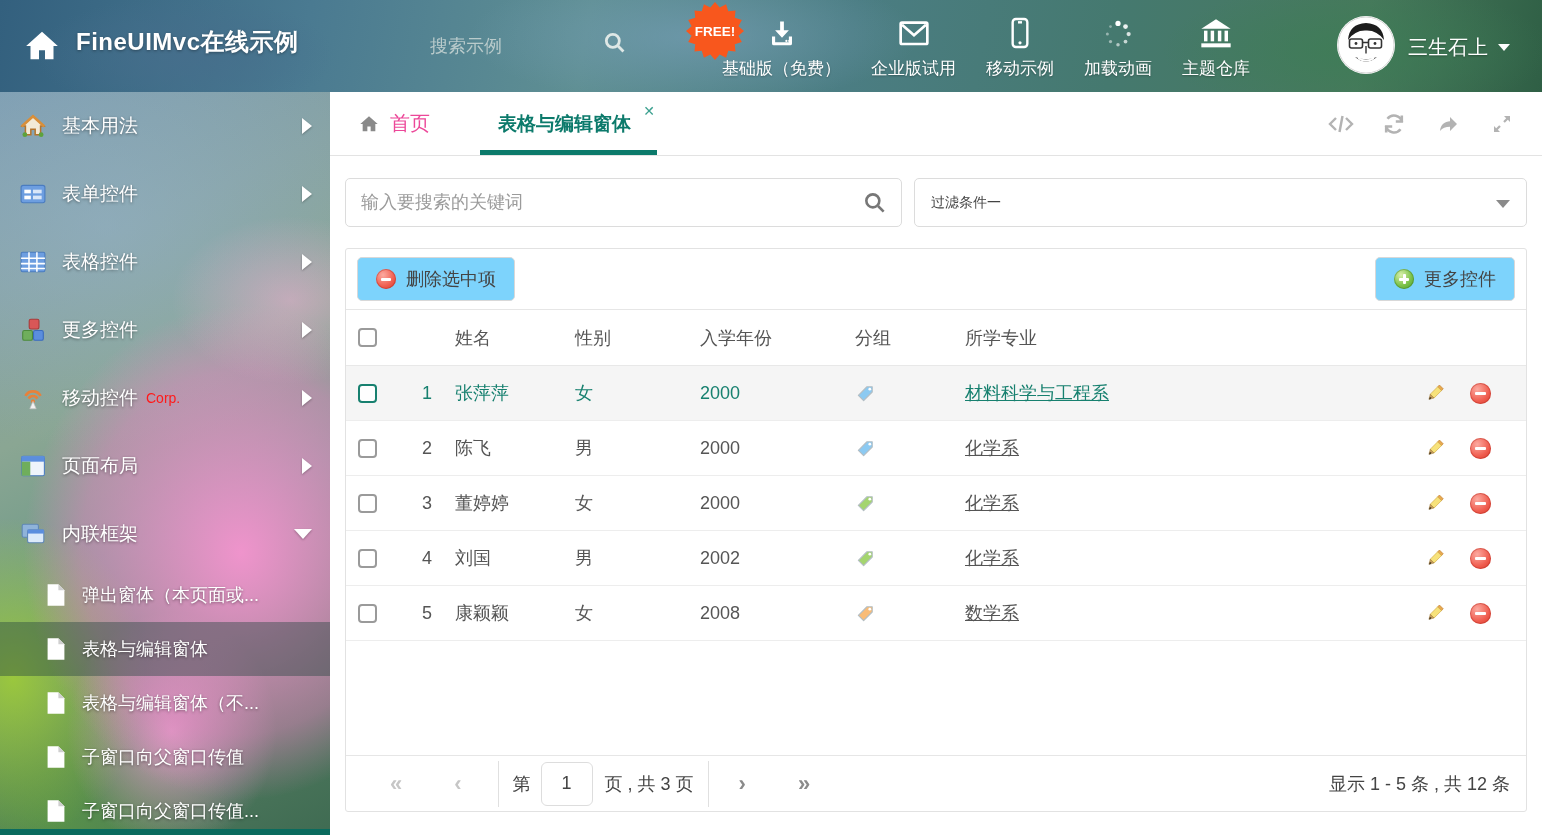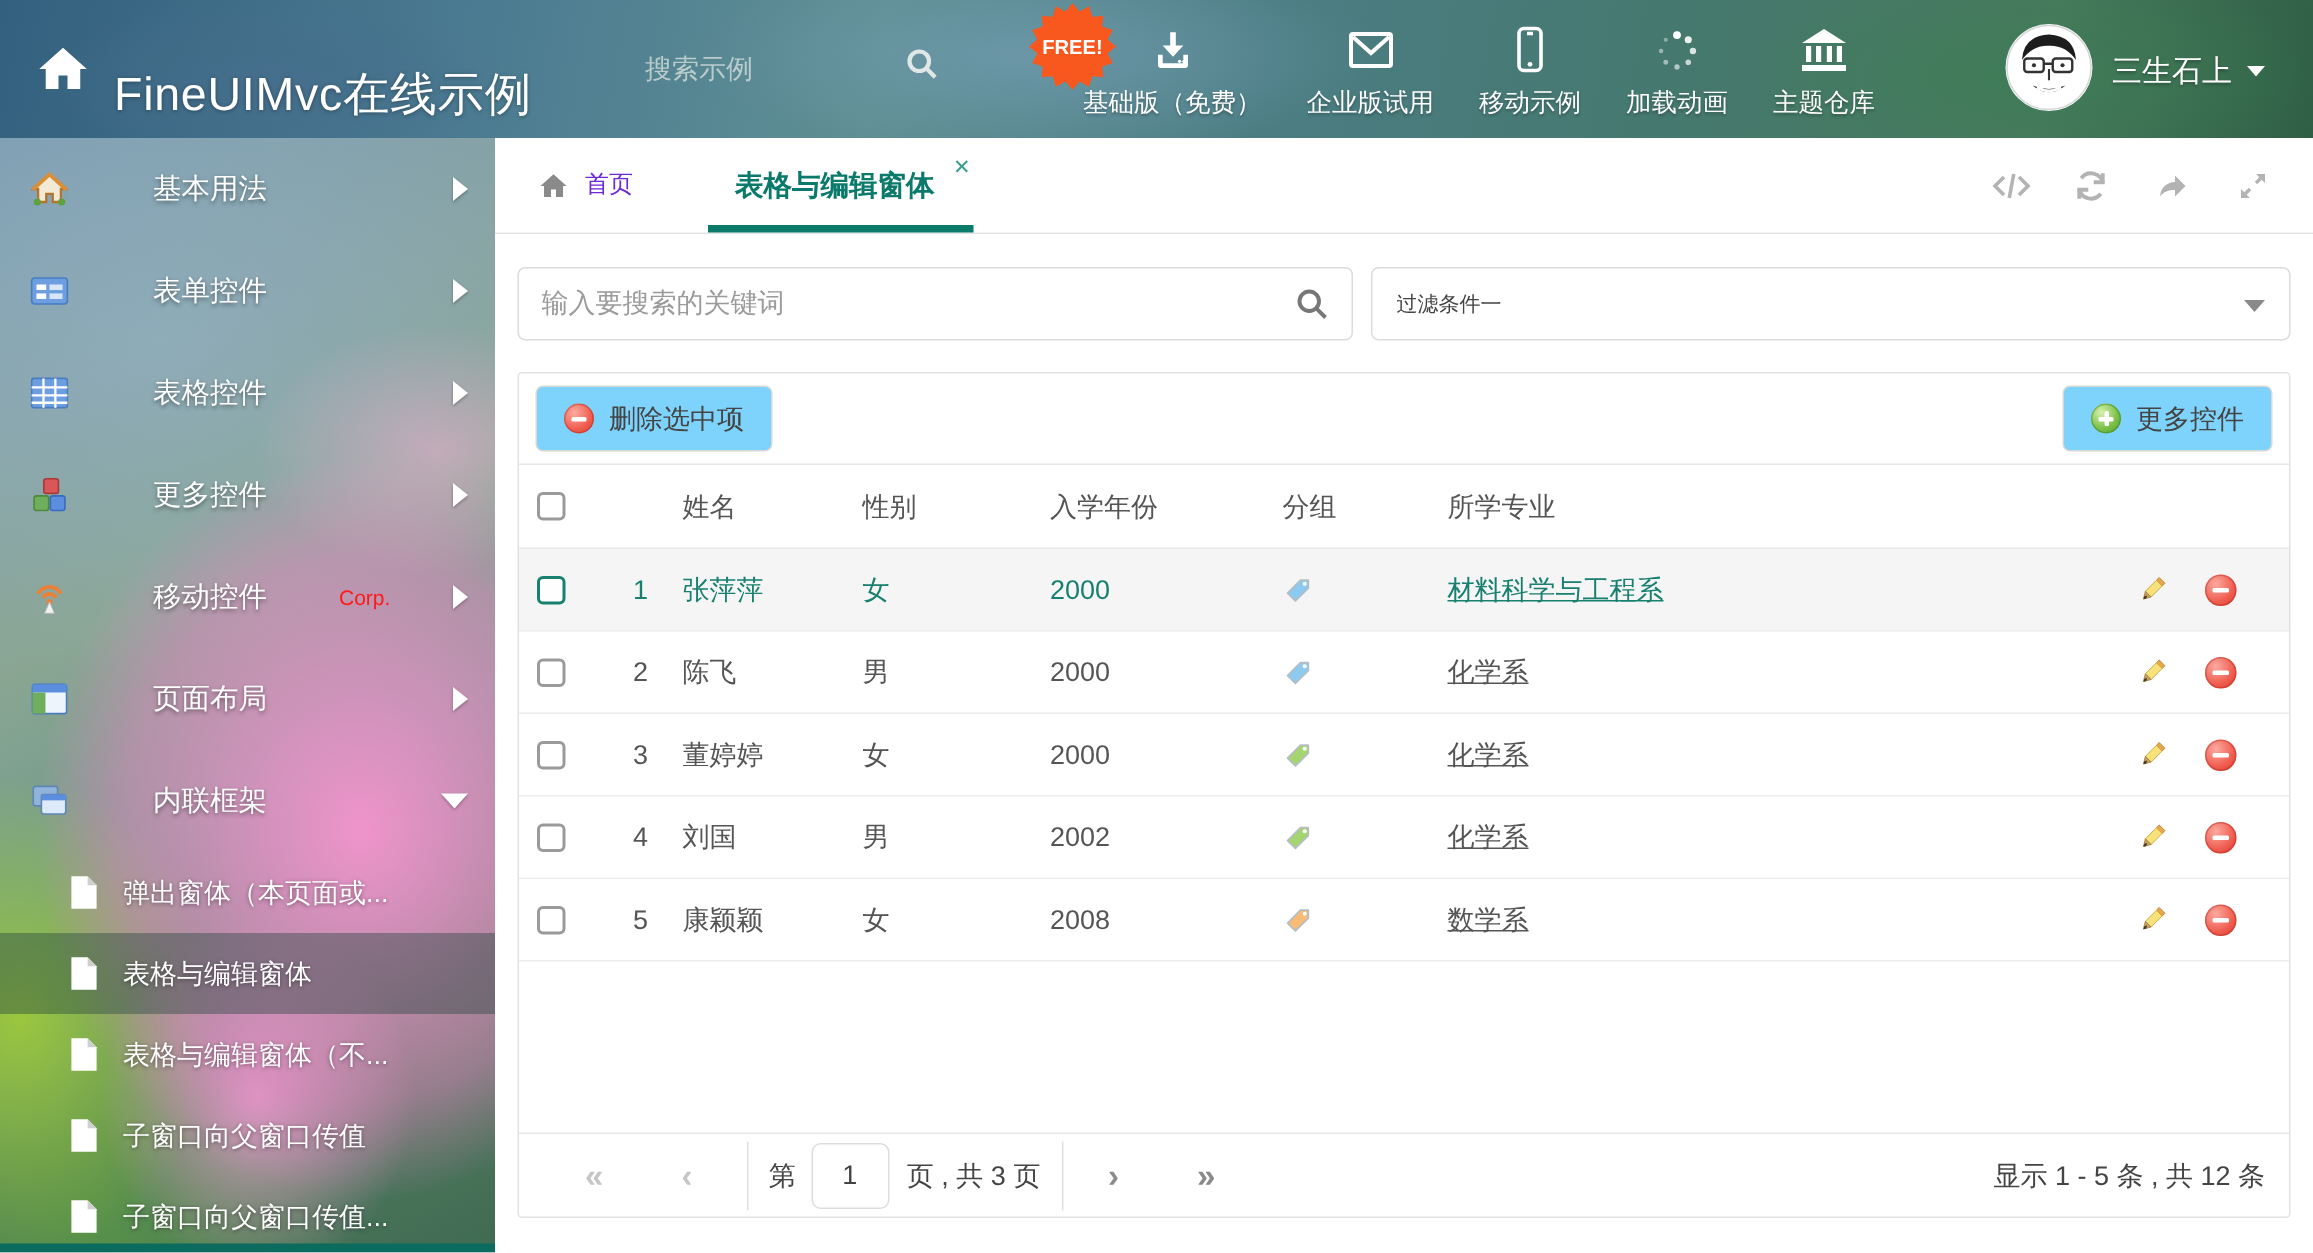--- a/index.html
+++ b/index.html
@@ -10,21 +10,21 @@
   
   .header {
     position:absolute; left:0; top:0; width:1542px; height:92px; color:#fff;
     background:
       radial-gradient(200px 80px at 12% 60%, rgba(70,110,140,.85), transparent 75%),
       radial-gradient(300px 90px at 45% 40%, rgba(120,160,185,.6), transparent 75%),
       radial-gradient(260px 90px at 88% 55%, rgba(60,125,85,.7), transparent 75%),
       linear-gradient(100deg,#33607e 0%,#4a7a91 20%,#5f8f93 38%,#4b7d83 55%,#45796f 72%,#47795c 88%,#2f5f45 100%);
   }
   .hdr-home { position:absolute; left:22px; top:26px; width:40px; height:40px; }
-  .hdr-title { position:absolute; left:76px; top:42px; font-size:31px; font-weight:normal; letter-spacing:.5px; text-shadow:0 1px 3px rgba(0,0,0,.35); }
+  .hdr-title { position:absolute; left:76px; top:26px; font-size:24px; font-weight:bold; letter-spacing:.5px; text-shadow:0 1px 3px rgba(0,0,0,.35); }
   .hdr-search-input { position:absolute; left:430px; top:30px; width:165px; height:32px; background:transparent; border:none; outline:none; color:#e6eeee; font-size:18px; }
   .hdr-search-input::placeholder { color:#ccd8d6; opacity:.85; }
   .hdr-search-icon { position:absolute; left:602px; top:30px; width:26px; height:26px; }
   .free-badge { position:absolute; left:686px; top:2px; width:58px; height:58px; }
   .free-badge text { font-weight:bold; }
   .hdr-nav { position:absolute; left:722px; top:15px; display:flex; gap:30px; }
   .hdr-nav-item { display:flex; flex-direction:column; align-items:center; gap:8px; cursor:pointer; }
   .hdr-nav-item .nav-ic { height:34px; display:flex; align-items:flex-end; }
   .hdr-nav-item .nav-lb { font-size:17px; text-shadow:0 1px 2px rgba(0,0,0,.3); white-space:nowrap; }
   .avatar { position:absolute; left:1337px; top:16px; width:58px; height:58px; border-radius:50%; overflow:hidden; background:#fff; }
@@ -36,37 +36,37 @@
     position:absolute; left:0; top:92px; width:330px; height:743px; color:#fff; overflow:hidden;
     background:
       radial-gradient(170px 120px at 88% 28%, rgba(250,175,215,.5), transparent 70%),
       radial-gradient(290px 330px at 73% 62%, rgba(246,148,208,.95), rgba(240,132,200,.45) 55%, transparent 75%),
       radial-gradient(150px 170px at 52% 86%, rgba(244,162,215,.8), transparent 70%),
       radial-gradient(190px 230px at 4% 79%, rgba(160,205,55,.9), transparent 70%),
       radial-gradient(230px 190px at 18% 98%, rgba(88,148,70,.85), transparent 75%),
       radial-gradient(380px 300px at 32% 18%, rgba(150,180,205,.5), transparent 75%),
       linear-gradient(155deg,#7d9db0 0%,#87a3a4 22%,#8aa693 40%,#6f9a88 58%,#567f63 78%,#3f6b52 100%);
   }
-  .menu-item { height:68px; display:flex; align-items:center; padding:0 18px 0 20px; cursor:pointer; text-shadow:0 1px 3px rgba(0,0,0,.45);gap:40px; }
+  .menu-item { height:68px; display:flex; align-items:center; padding:0 18px 0 20px; cursor:pointer; text-shadow:0 1px 3px rgba(0,0,0,.45); }
   .menu-item .mi-ic { width:26px; height:26px; margin-right:16px; flex:0 0 auto; }
   .menu-item .mi-lb { font-size:19px; }
   .mi-badge { color:#ff1a1a; font-size:14px; margin-left:8px; text-shadow:none; }
   .mi-arrow { margin-left:auto; width:0; height:0; border-top:8px solid transparent; border-bottom:8px solid transparent; border-left:10px solid #fff; filter:drop-shadow(0 1px 1px rgba(0,0,0,.3)); }
   .mi-arrow.down { border-left:9px solid transparent; border-right:9px solid transparent; border-top:10px solid #fff; border-bottom:none; }
   .submenu-item { height:54px; display:flex; align-items:center; padding:0 12px 0 46px; cursor:pointer; text-shadow:0 1px 3px rgba(0,0,0,.45); }
   .submenu-item .si-ic { width:20px; height:24px; margin-right:16px; flex:0 0 auto; }
   .submenu-item .si-lb { font-size:18px; white-space:nowrap; }
   .submenu-item.active { background:rgba(38,68,64,.42); }
   .sidebar-bottom-strip { position:absolute; left:0; bottom:0; width:330px; height:6px; background:#0a6b5e; }
 
   
   .content { position:absolute; left:330px; top:92px; width:1212px; height:743px; background:#fff; display:flex; flex-direction:column; }
 
   .tabbar { position:relative; height:64px; border-bottom:1px solid #e3e3e3; display:flex; align-items:stretch; padding-left:28px; flex:0 0 auto; }
-  .tab { display:flex; align-items:center; gap:10px; font-size:16px; color:#6d28d9; cursor:pointer; position:relative; }
+  .tab { display:flex; align-items:center; gap:10px; font-size:20px; color:#ec4899; cursor:pointer; position:relative; }
   .tab-home { margin-right:62px; }
   .tab-home .tab-ic { width:22px; height:22px; }
   .tab-active { color:#0c7a6b; font-weight:bold; font-size:19px; padding:0 26px 0 6px; }
   .tab-active::after { content:""; position:absolute; left:-12px; right:0; bottom:0; height:5px; background:#0c7a6b; }
   .tab-close { position:absolute; right:2px; top:12px; color:#3ba08f; font-size:14px; font-weight:bold; line-height:1; }
   .page-tools { margin-left:auto; display:flex; align-items:center; gap:30px; padding-right:28px; }
   .ptool { width:24px; height:24px; color:#b3b3b3; cursor:pointer; }
 
   .filter-row { display:flex; gap:12px; padding:22px 15px 0 15px; flex:0 0 auto; }
   .search-box { position:relative; flex:1 1 0; height:49px; border:1px solid #dcdcdc; border-radius:5px; }

